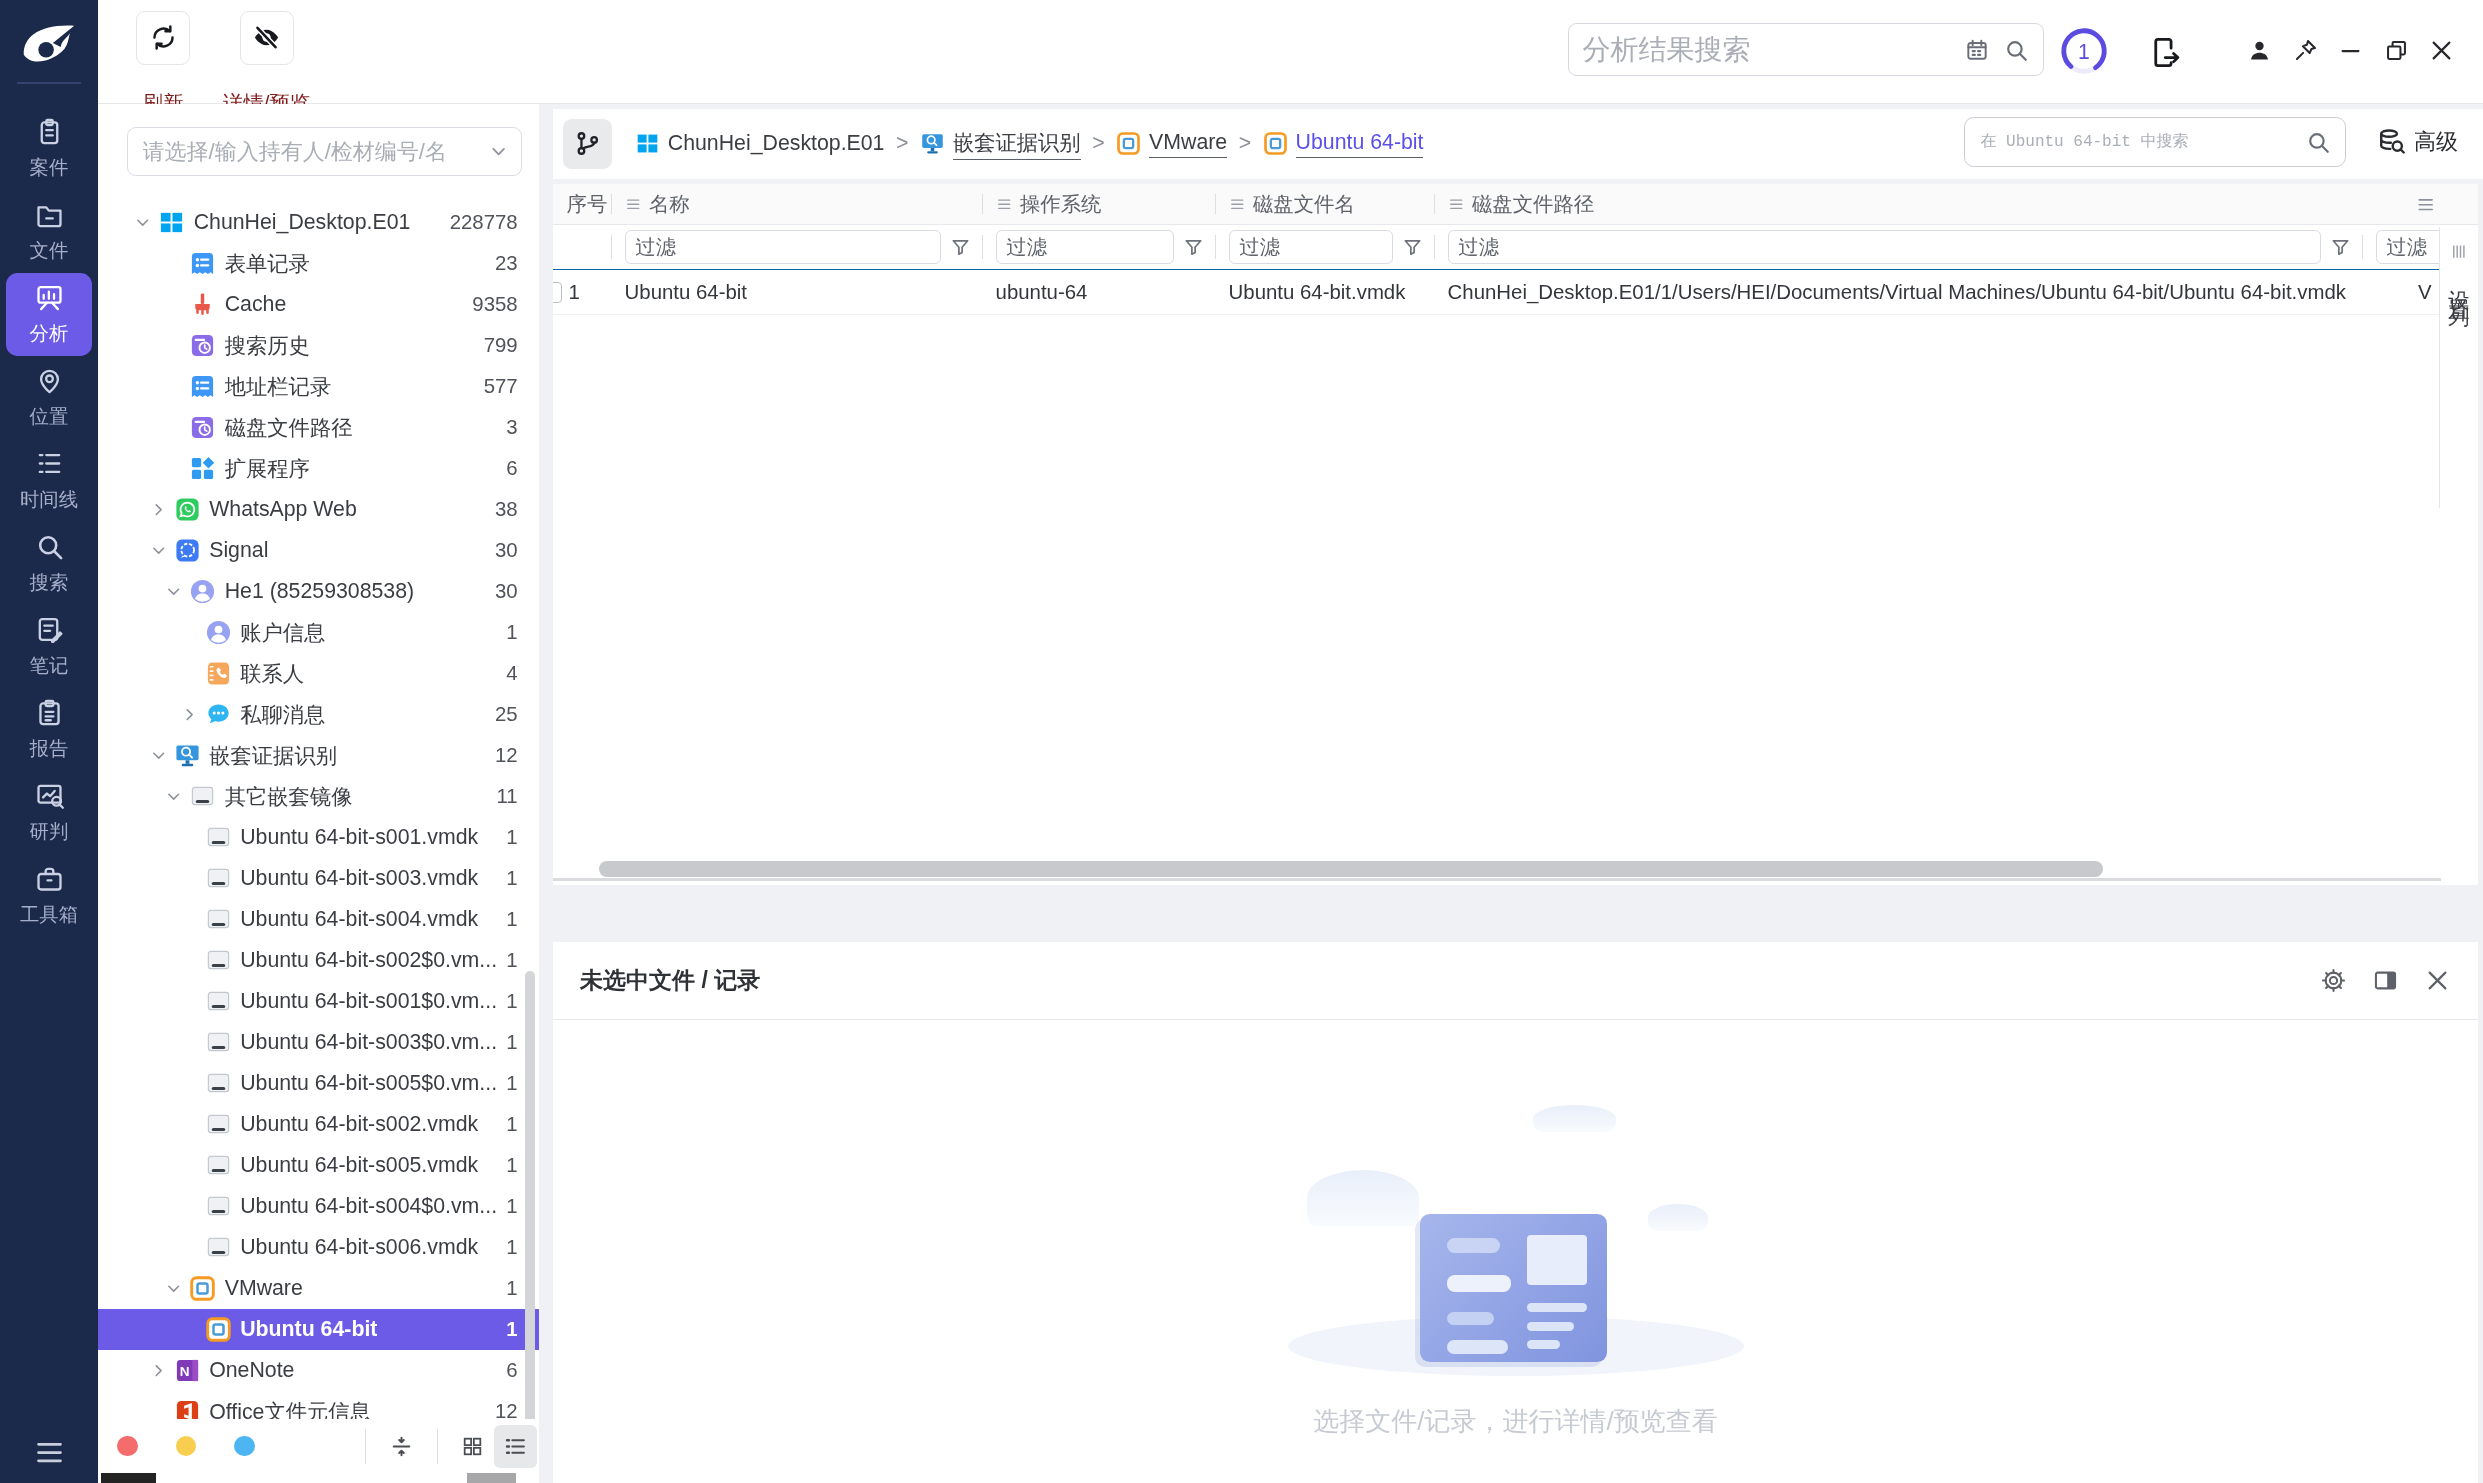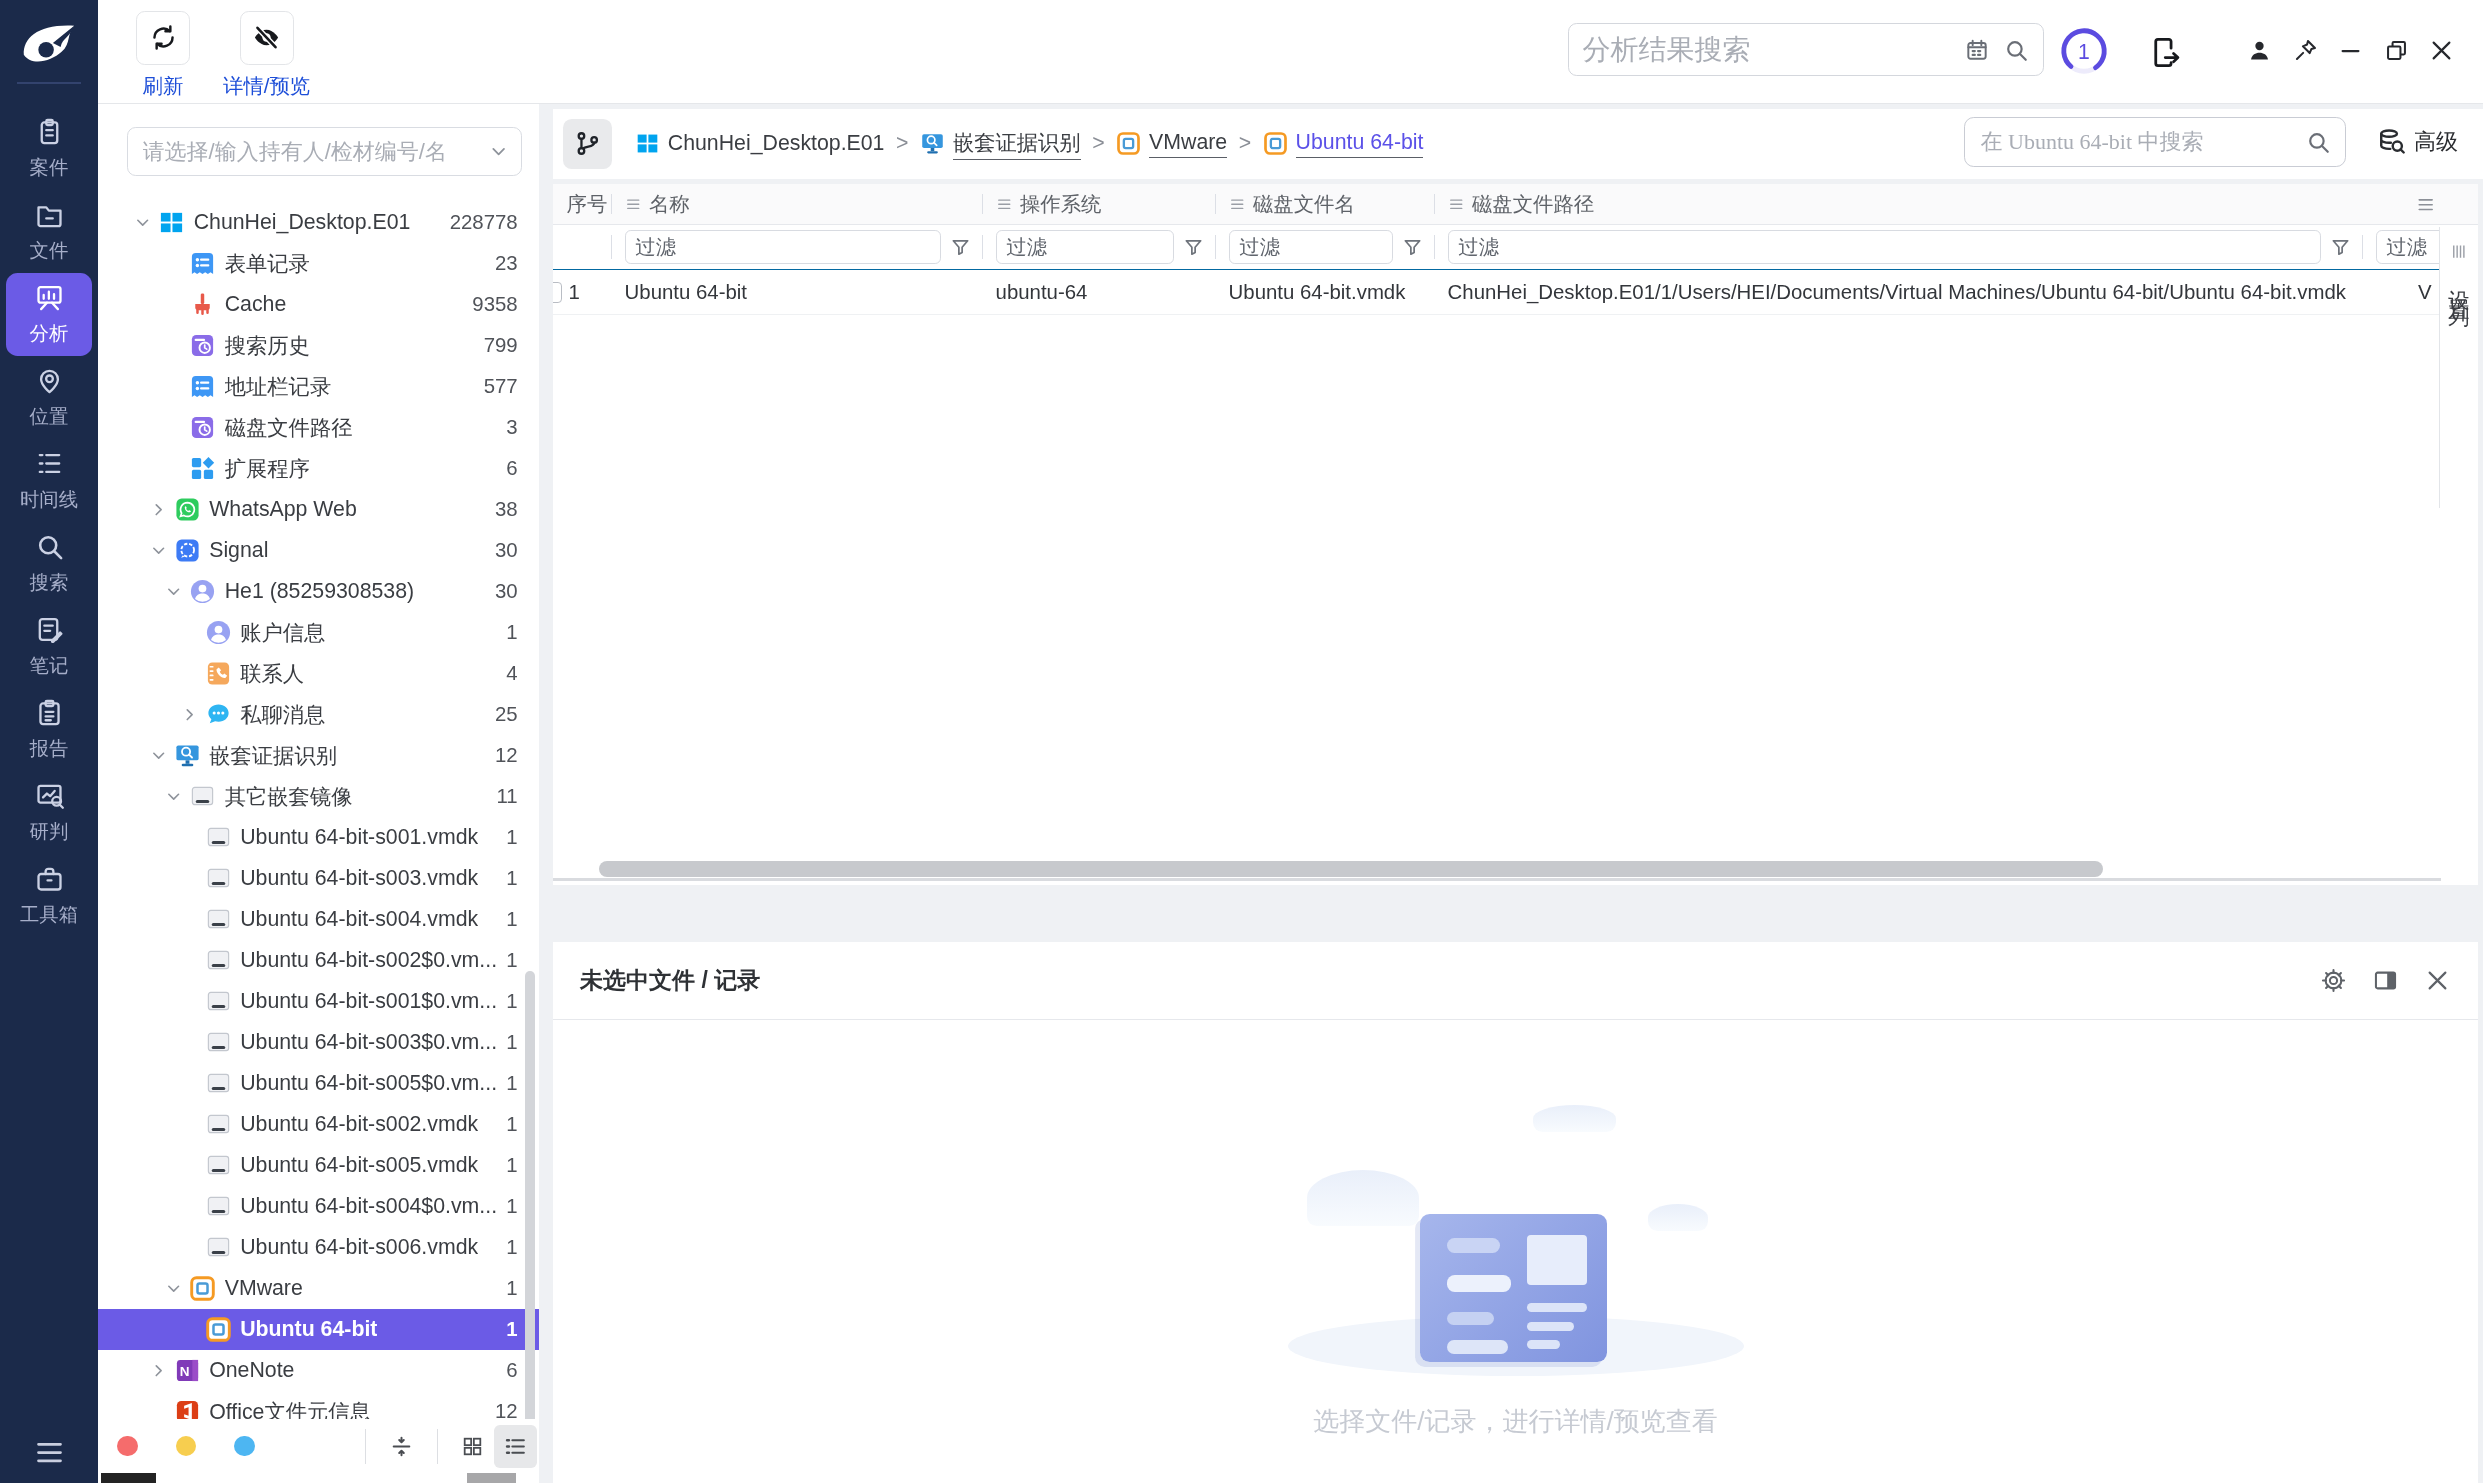--- a/index.html
+++ b/index.html
@@ -21,21 +21,21 @@
   .nav-item.active svg{color:#fff}
   .hamburger{position:absolute;left:0;right:0;bottom:15.5px;display:flex;justify-content:center;color:#C9CEDF}
   .hamburger svg{width:33px;height:33px}
 
   
   .topbar{position:absolute;left:98px;top:0;width:2385px;height:104px;background:#fff;border-bottom:1px solid #E5E7EA}
   .topbar-left{position:absolute;left:38px;top:10.7px;display:flex;gap:33px}
   .tool{display:flex;flex-direction:column;align-items:center;cursor:pointer}
   .tool-box{width:54px;height:54px;border:1px solid #E3E5E8;border-radius:8.7px;display:flex;align-items:center;justify-content:center;color:#17191D}
   .tool-box svg{width:31px;height:31px}
-  .tool-label{margin-top:7px;font-size:20.4px;color:#1d4ed8;white-space:nowrap}
+  .tool-label{margin-top:24px;font-size:20.4px;color:#7f1d1d;white-space:nowrap}
   .g-search{position:absolute;left:1470px;top:23px;width:476px;height:53px;border:1.5px solid #D4D7DD;border-radius:8.7px;display:flex;align-items:center;padding:0 13.6px;background:#fff}
   .g-search input{flex:1;border:none;outline:none;font-size:28px;color:#44474D;min-width:0;font-family:inherit}
   .g-search input::placeholder{color:#A9ADB5}
   .g-search svg{width:26px;height:26px;color:#6A6E76;margin-left:13.6px;flex:0 0 auto}
   .spinner{position:absolute;left:1960px;top:25px;width:52px;height:52px;cursor:pointer}
   .exporter{position:absolute;left:2049px;top:35px;color:#17191D;cursor:pointer}
   .exporter svg{width:35px;height:35px}
   .win-icons{position:absolute;right:27px;top:36px;display:flex;gap:16.5px;align-items:center}
   .win-icons .wbtn{width:29px;height:29px;display:flex;align-items:center;justify-content:center;color:#26282D;cursor:pointer}
   .win-icons svg{width:27px;height:27px}
@@ -74,21 +74,21 @@
   .git-btn{position:absolute;left:9.7px;top:9.7px;width:49px;height:50px;background:#E9EAEC;border-radius:8.7px;display:flex;align-items:center;justify-content:center;color:#1F2329;cursor:pointer}
   .git-btn svg{width:29px;height:29px}
   .bc-items{position:absolute;left:82px;top:0;height:70px;display:flex;align-items:center;font-size:21.3px;color:#3A3D42}
   .bc-item{display:flex;align-items:center;margin-right:11.6px;cursor:pointer}
   .bc-item:not(:last-of-type)::after{content:var(--sep);margin-left:11.6px;color:#8A8E96}
   .bc-item svg{width:25px;height:25px;margin-right:7.8px}
   .bc-item .bc-label{padding-bottom:1.9px}
   .bc-item.underline .bc-label{border-bottom:1.9px solid #5A5E66}
   .bc-item.active .bc-label{color:#5B51E8}
   .bc-search{position:absolute;right:137px;top:7.8px;width:382px;height:50px;border:1.5px solid #C9CCD4;border-radius:9.7px;display:flex;align-items:center;padding:0 13.6px 0 15.5px;background:#fff}
-  .bc-search input{flex:1;border:none;outline:none;font-size:22px;color:#1d4ed8;min-width:0;font-family:Liberation Serif, serif}
+  .bc-search input{flex:1;border:none;outline:none;font-size:16px;color:#1d4ed8;min-width:0;font-family:Liberation Mono, monospace}
   .bc-search input::placeholder{color:#A9ADB5}
   .bc-search svg{width:26px;height:26px;color:#6A6E76}
   .advanced{position:absolute;right:25px;top:17.5px;display:flex;align-items:center;gap:7.8px;font-size:22px;color:#2A2C30;cursor:pointer}
   .advanced svg{width:29px;height:29px}
 
   
   .tablecard{position:absolute;left:553px;top:184px;width:1925px;height:701px;background:#fff;overflow:hidden}
   .thead{display:flex;height:41px;background:#FAFAFB;border-bottom:1px solid #E6E8EC;align-items:stretch}
   .th{position:relative;display:flex;align-items:center;font-size:20.4px;color:#5E6268;padding-left:13.6px}
   .th svg{width:16.5px;height:16.5px;margin-right:7.8px;color:#9A9EA6}

